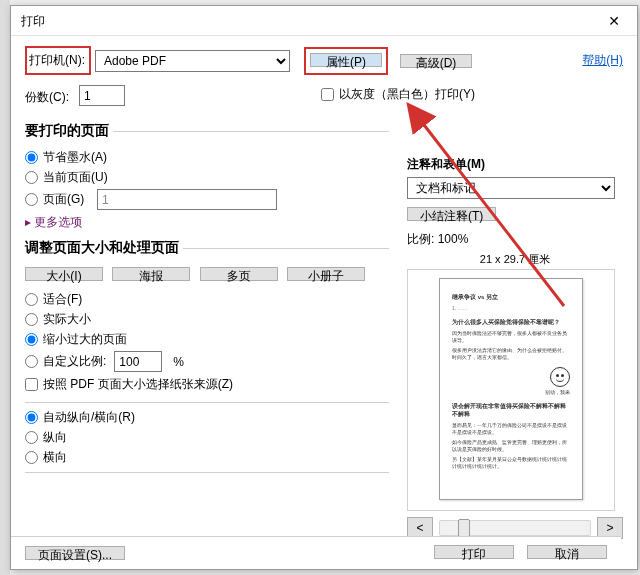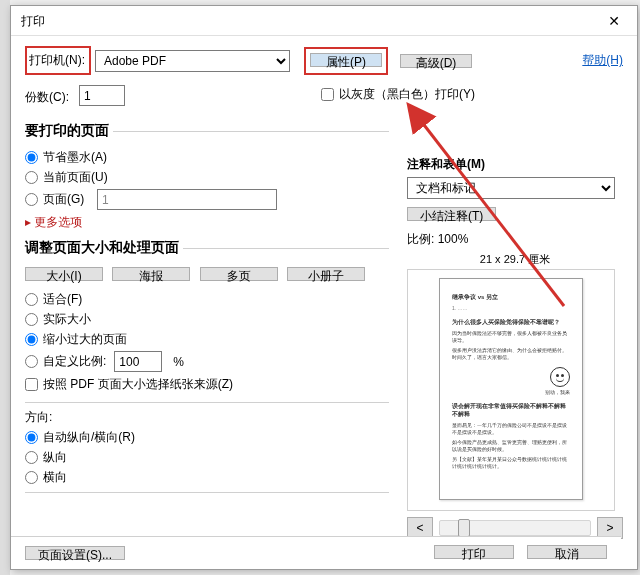--- a/index.html
+++ b/index.html
@@ -77,21 +77,21 @@
   .hr { border-top: 1px solid #d0d0d0; margin: 6px 0; height: 0; }
 
   .cols { display: flex; gap: 18px; }
   .leftcol { width: 364px; }
   .rightcol { flex: 1 1 auto; position: relative; margin-top: 42px; }
 
   .radio-row, .check-row { display: flex; align-items: center; margin: 3px 0; }
   .radio-row input, .check-row input { margin: 0 5px 0 0; }
   .radio-row label, .check-row label { cursor: pointer; }
   .sizing-buttons button { min-width: 78px; margin-right: 6px; }
-  .link-more { color: #b91c1c; cursor: pointer; }
+  .link-more { color: #701a75; cursor: pointer; }
 
   
   .preview-box {
     width: 208px; height: 242px;
     border: 1px solid #d0d0d0;
     background: #fff;
     display: flex; justify-content: center; align-items: flex-start;
     padding-top: 8px;
   }
   .page {
@@ -245,21 +245,20 @@
             <input class="text" style="width: 48px;" value="100">
             <span style="margin-left:6px;">%</span>
           </div>
           <div class="check-row" style="margin-top:4px;">
             <input type="checkbox" id="cSrc" style="">
             <label for="cSrc">按照 PDF 页面大小选择纸张来源(Z)</label>
           </div>
         </fieldset>
 
         <div class="hr"></div>
-        <div style="font-size:12px;">方向:</div>
         <div class="radio-row">
           <input type="radio" name="or" id="oA" checked="" style="">
           <label for="oA">自动纵向/横向(R)</label>
         </div>
         <div class="radio-row">
           <input type="radio" name="or" id="oP" style="">
           <label for="oP">纵向</label>
         </div>
         <div class="radio-row">
           <input type="radio" name="or" id="oL" style="">

